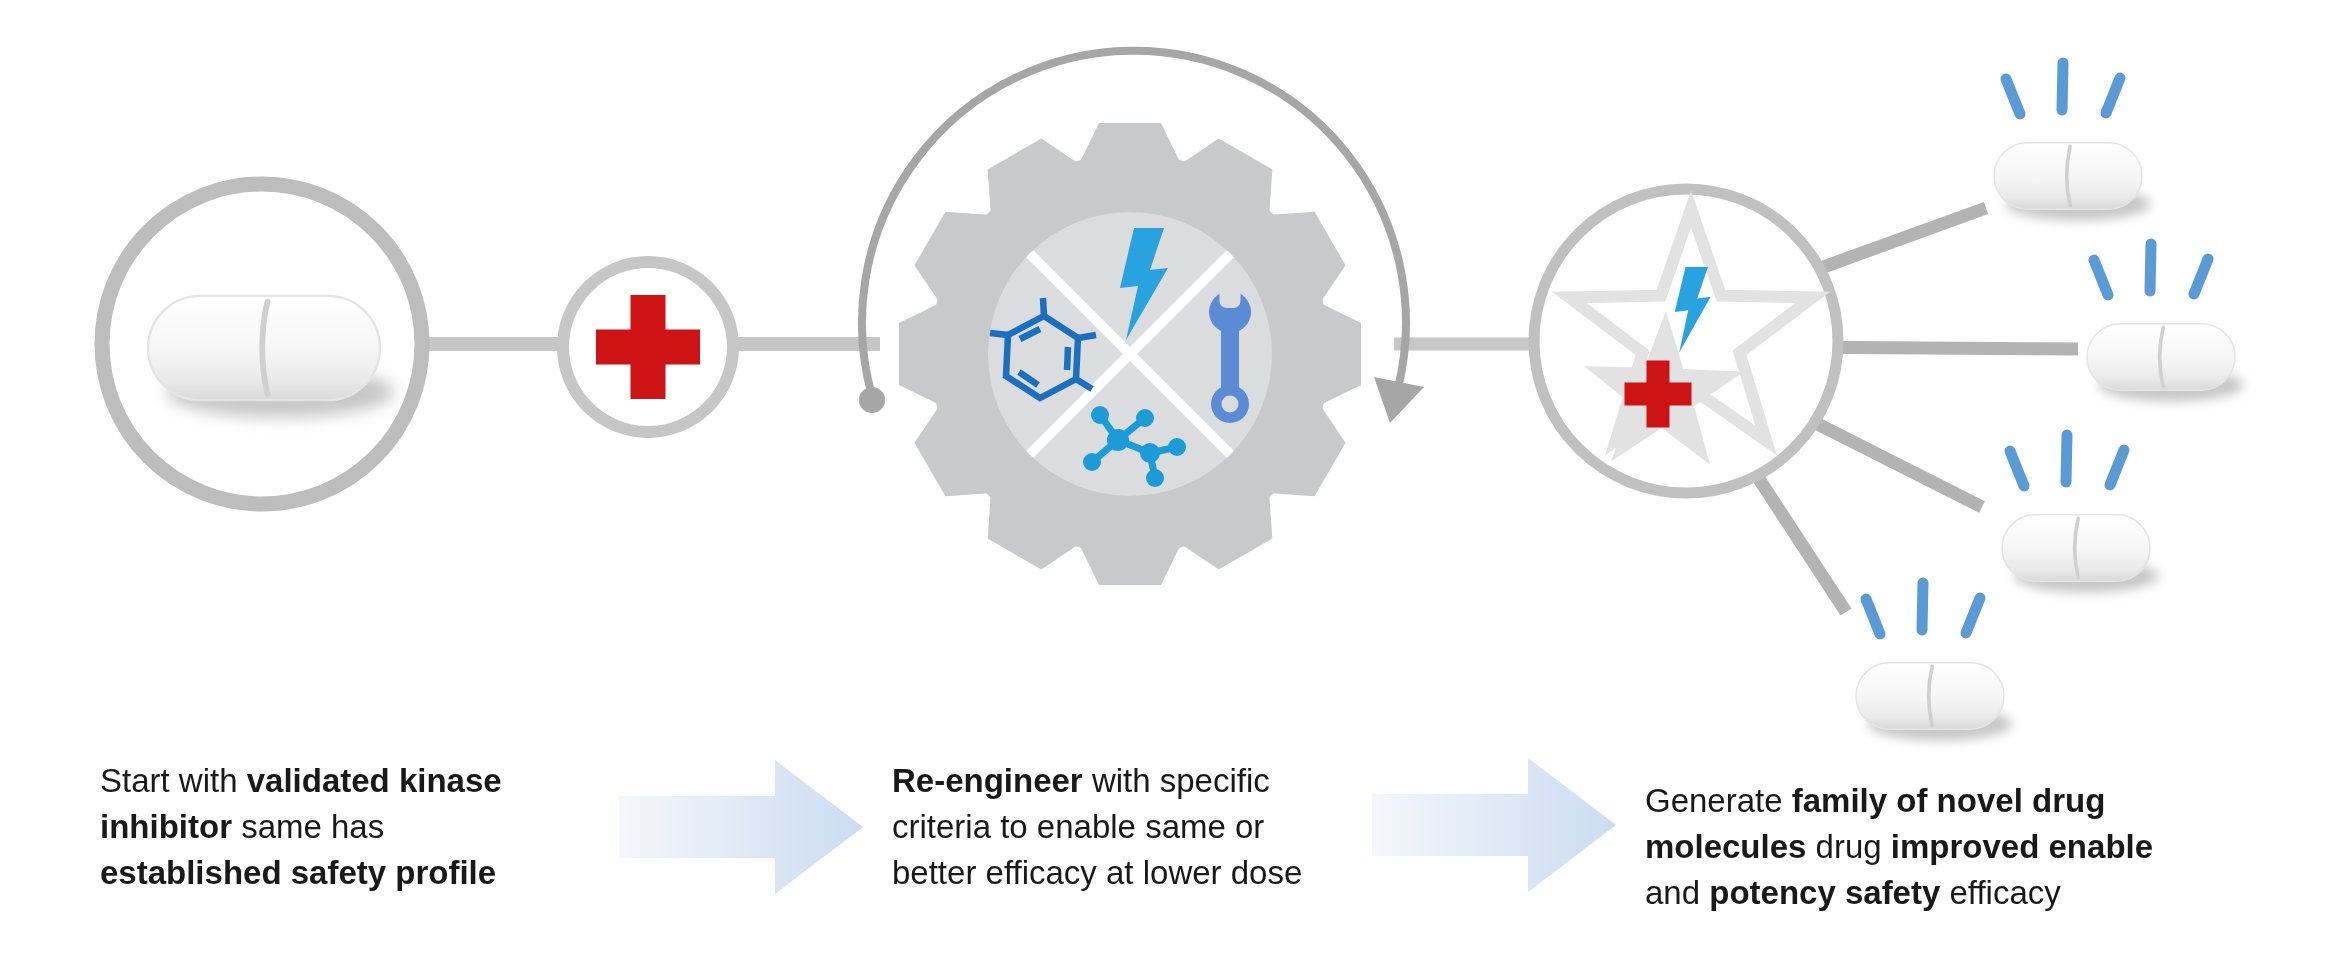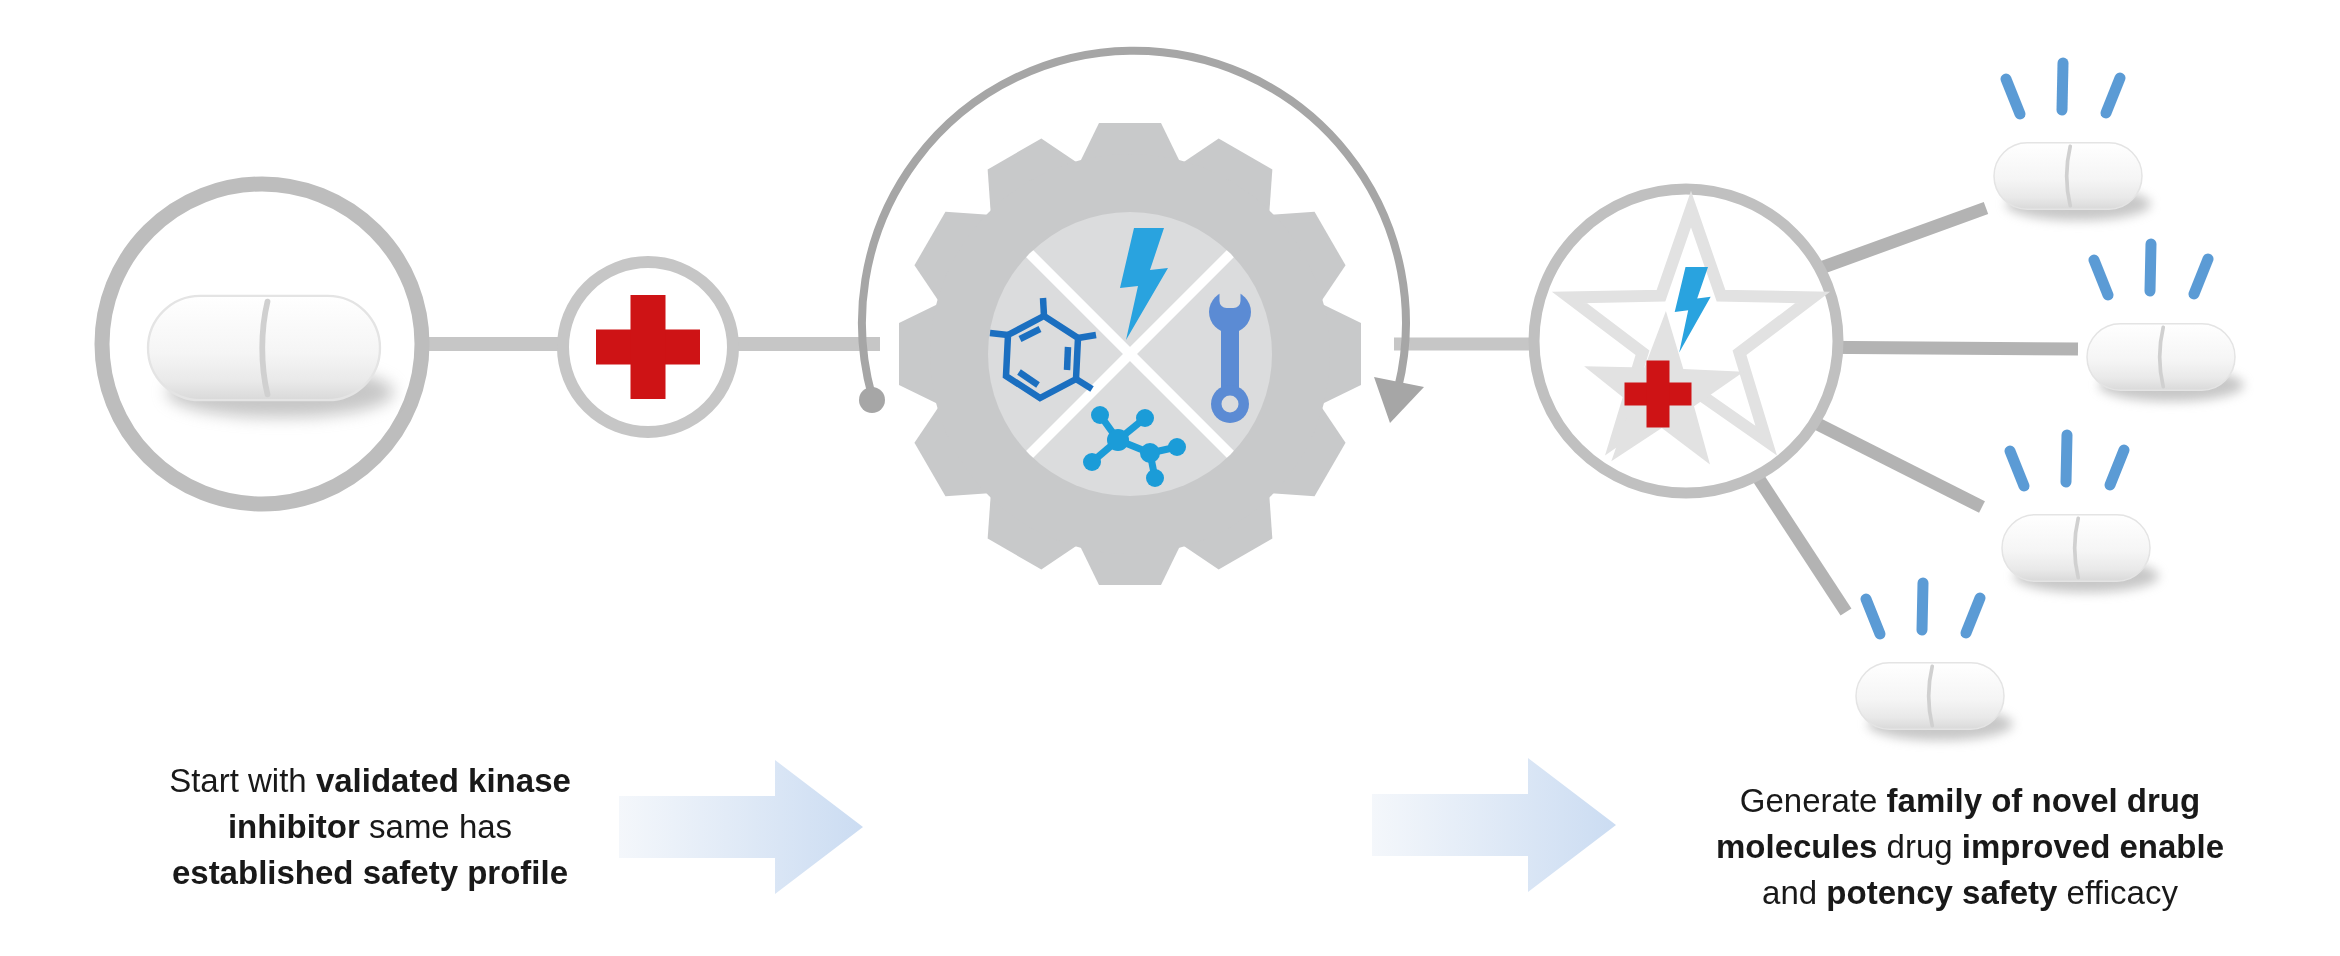--- a/index.html
+++ b/index.html
@@ -1,17 +1,17 @@
 <!DOCTYPE html>
 <html><head>
 <meta charset="utf-8">
 <style>
   html,body{margin:0;padding:0;background:#ffffff;}
   .canvas{position:relative;width:2340px;height:956px;background:#fff;overflow:hidden;
-          font-family:"Liberation Sans", sans-serif;text-align:center;}
+          font-family:"Liberation Sans", sans-serif;}
   .canvas svg{position:absolute;left:0;top:0;}
   .caption{position:absolute;font-size:33px;line-height:46px;color:#191919;
            white-space:pre-line;letter-spacing:0;}
   .caption b{font-weight:700;}
   #cap1{left:100px;top:758px;width:540px;}
   #cap2{left:892px;top:758px;width:540px;}
   #cap3{left:1645px;top:758px;width:650px;margin-top:20px;}
 </style>
 </head>
 <body>
@@ -161,18 +161,21 @@
   </g>
 
   <polygon fill="url(#arrowGrad)" points="619,796 775,796 775,760 863,827 775,894 775,858 619,858"></polygon>
   <polygon fill="url(#arrowGrad)" points="1372,794 1528,794 1528,758 1616,825 1528,892 1528,856 1372,856"></polygon>
 </svg>
 
 <div class="caption" id="cap1"><span>Start with </span><b>validated kinase
 inhibitor</b><span> same has
 </span><b>established safety profile</b></div>
 
+<div class="caption" id="cap2"><b>Re-engineer</b><span> with specific
+criteria to enable same or
+better efficacy at lower dose</span></div>
 
 <div class="caption" id="cap3"><span>Generate </span><b>family of novel drug
 molecules</b><span> drug </span><b>improved enable</b><span>
 and </span><b>potency safety</b><span> efficacy</span></div>
 
 </div>
 
 </body></html>

